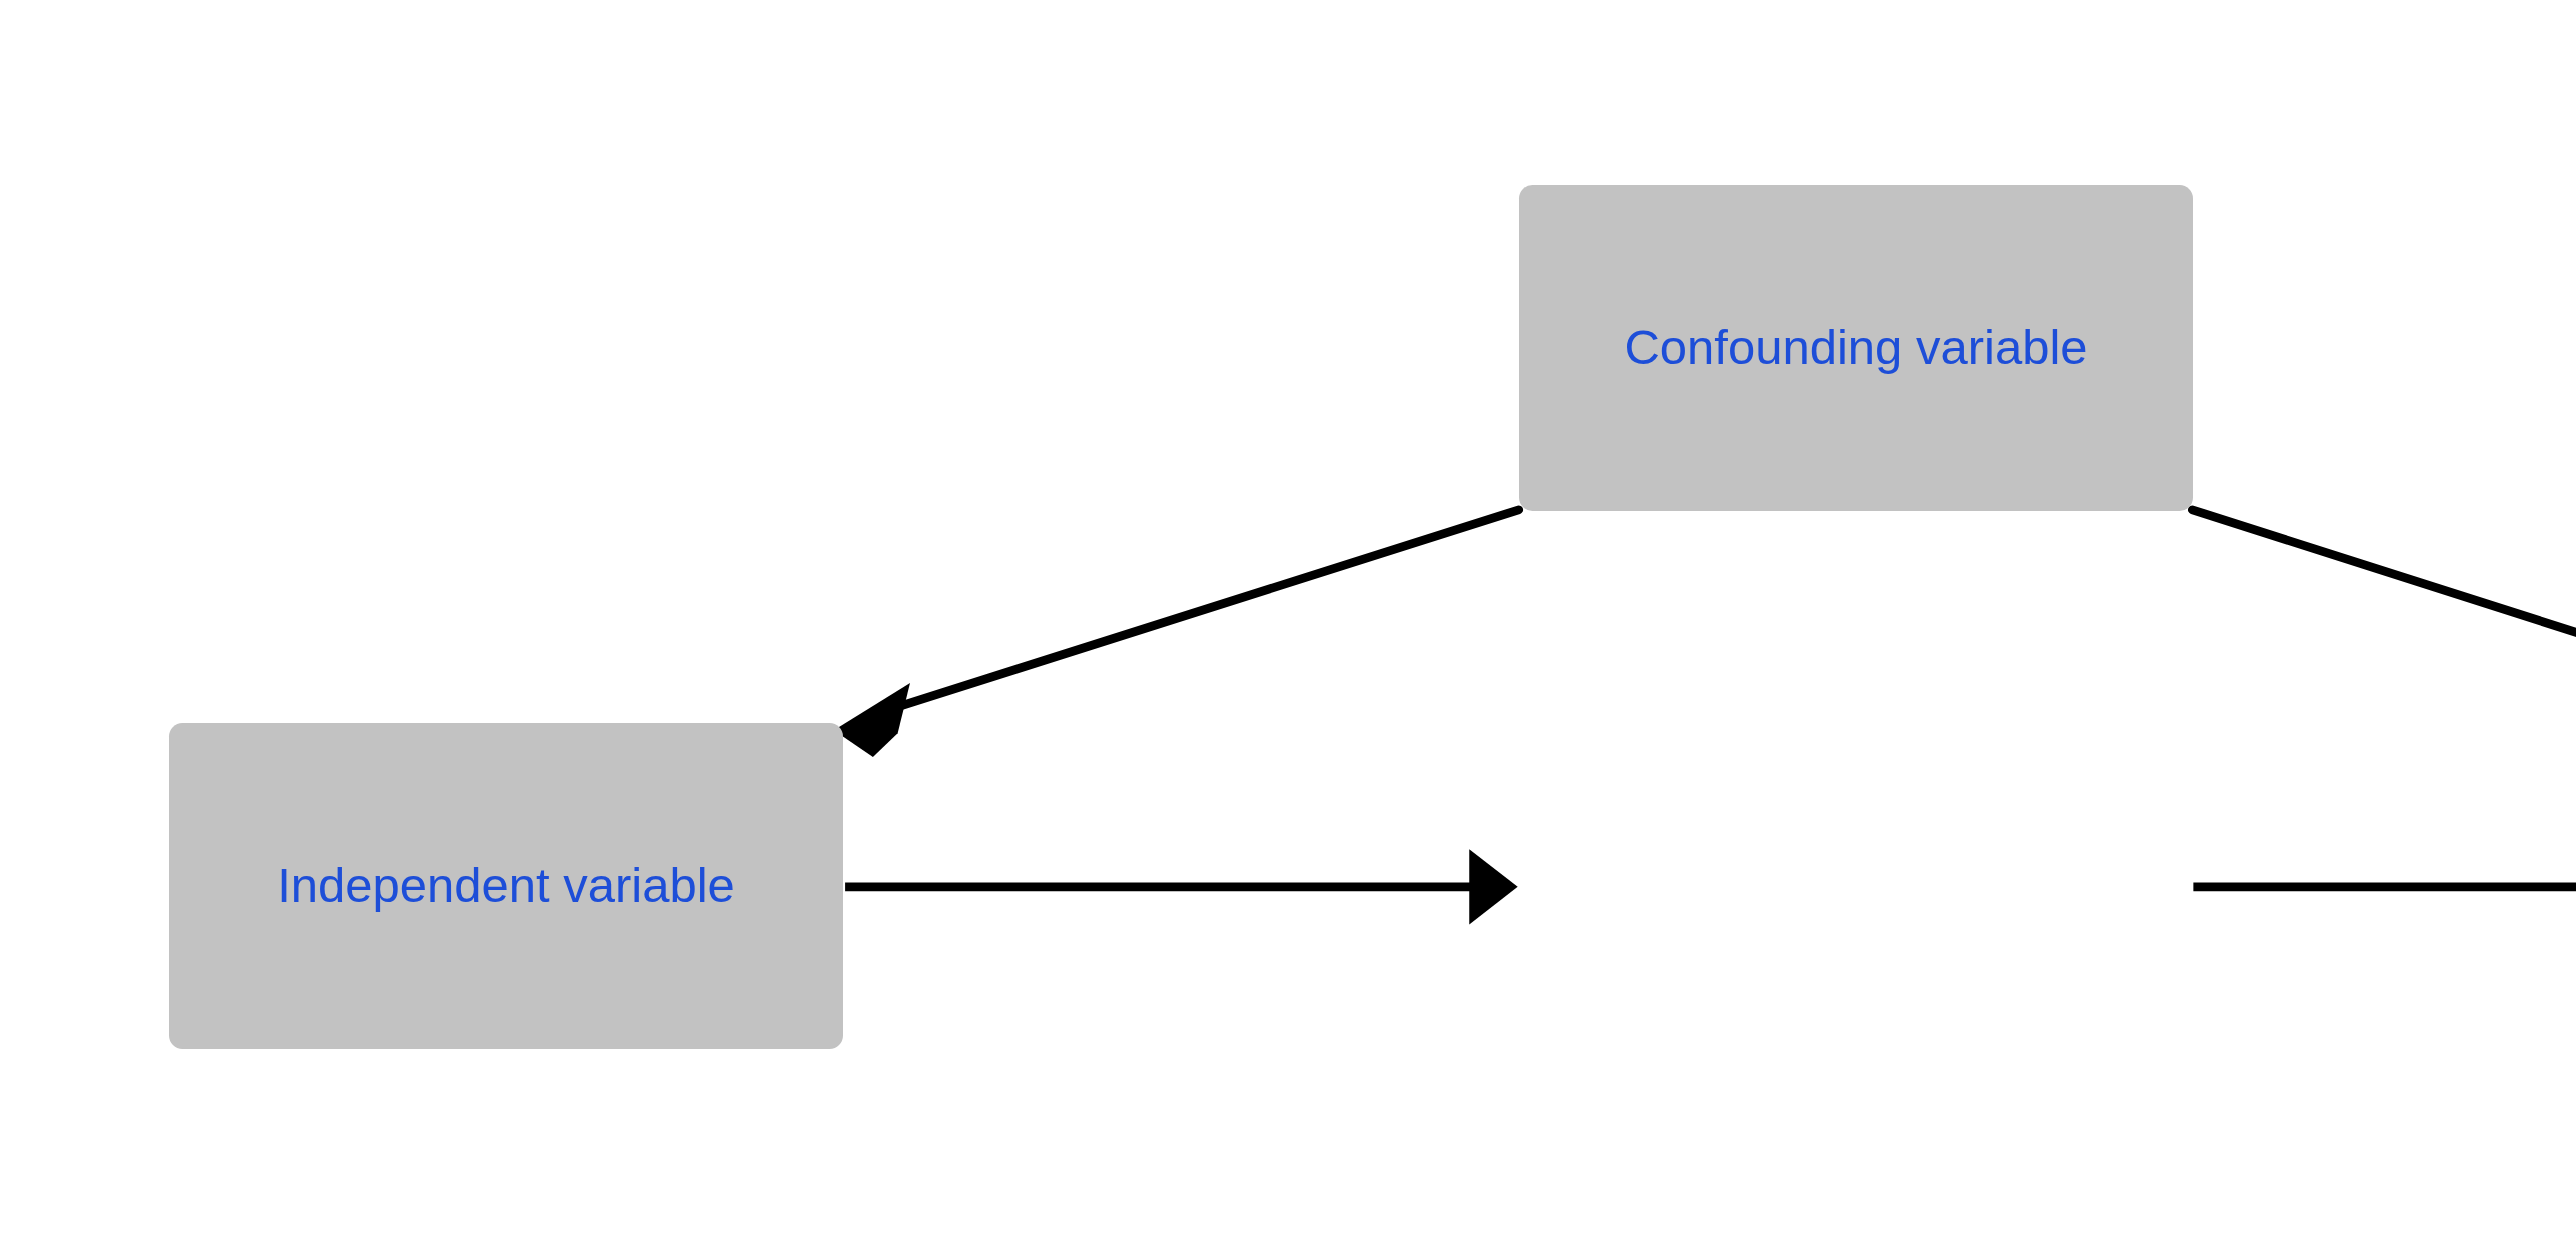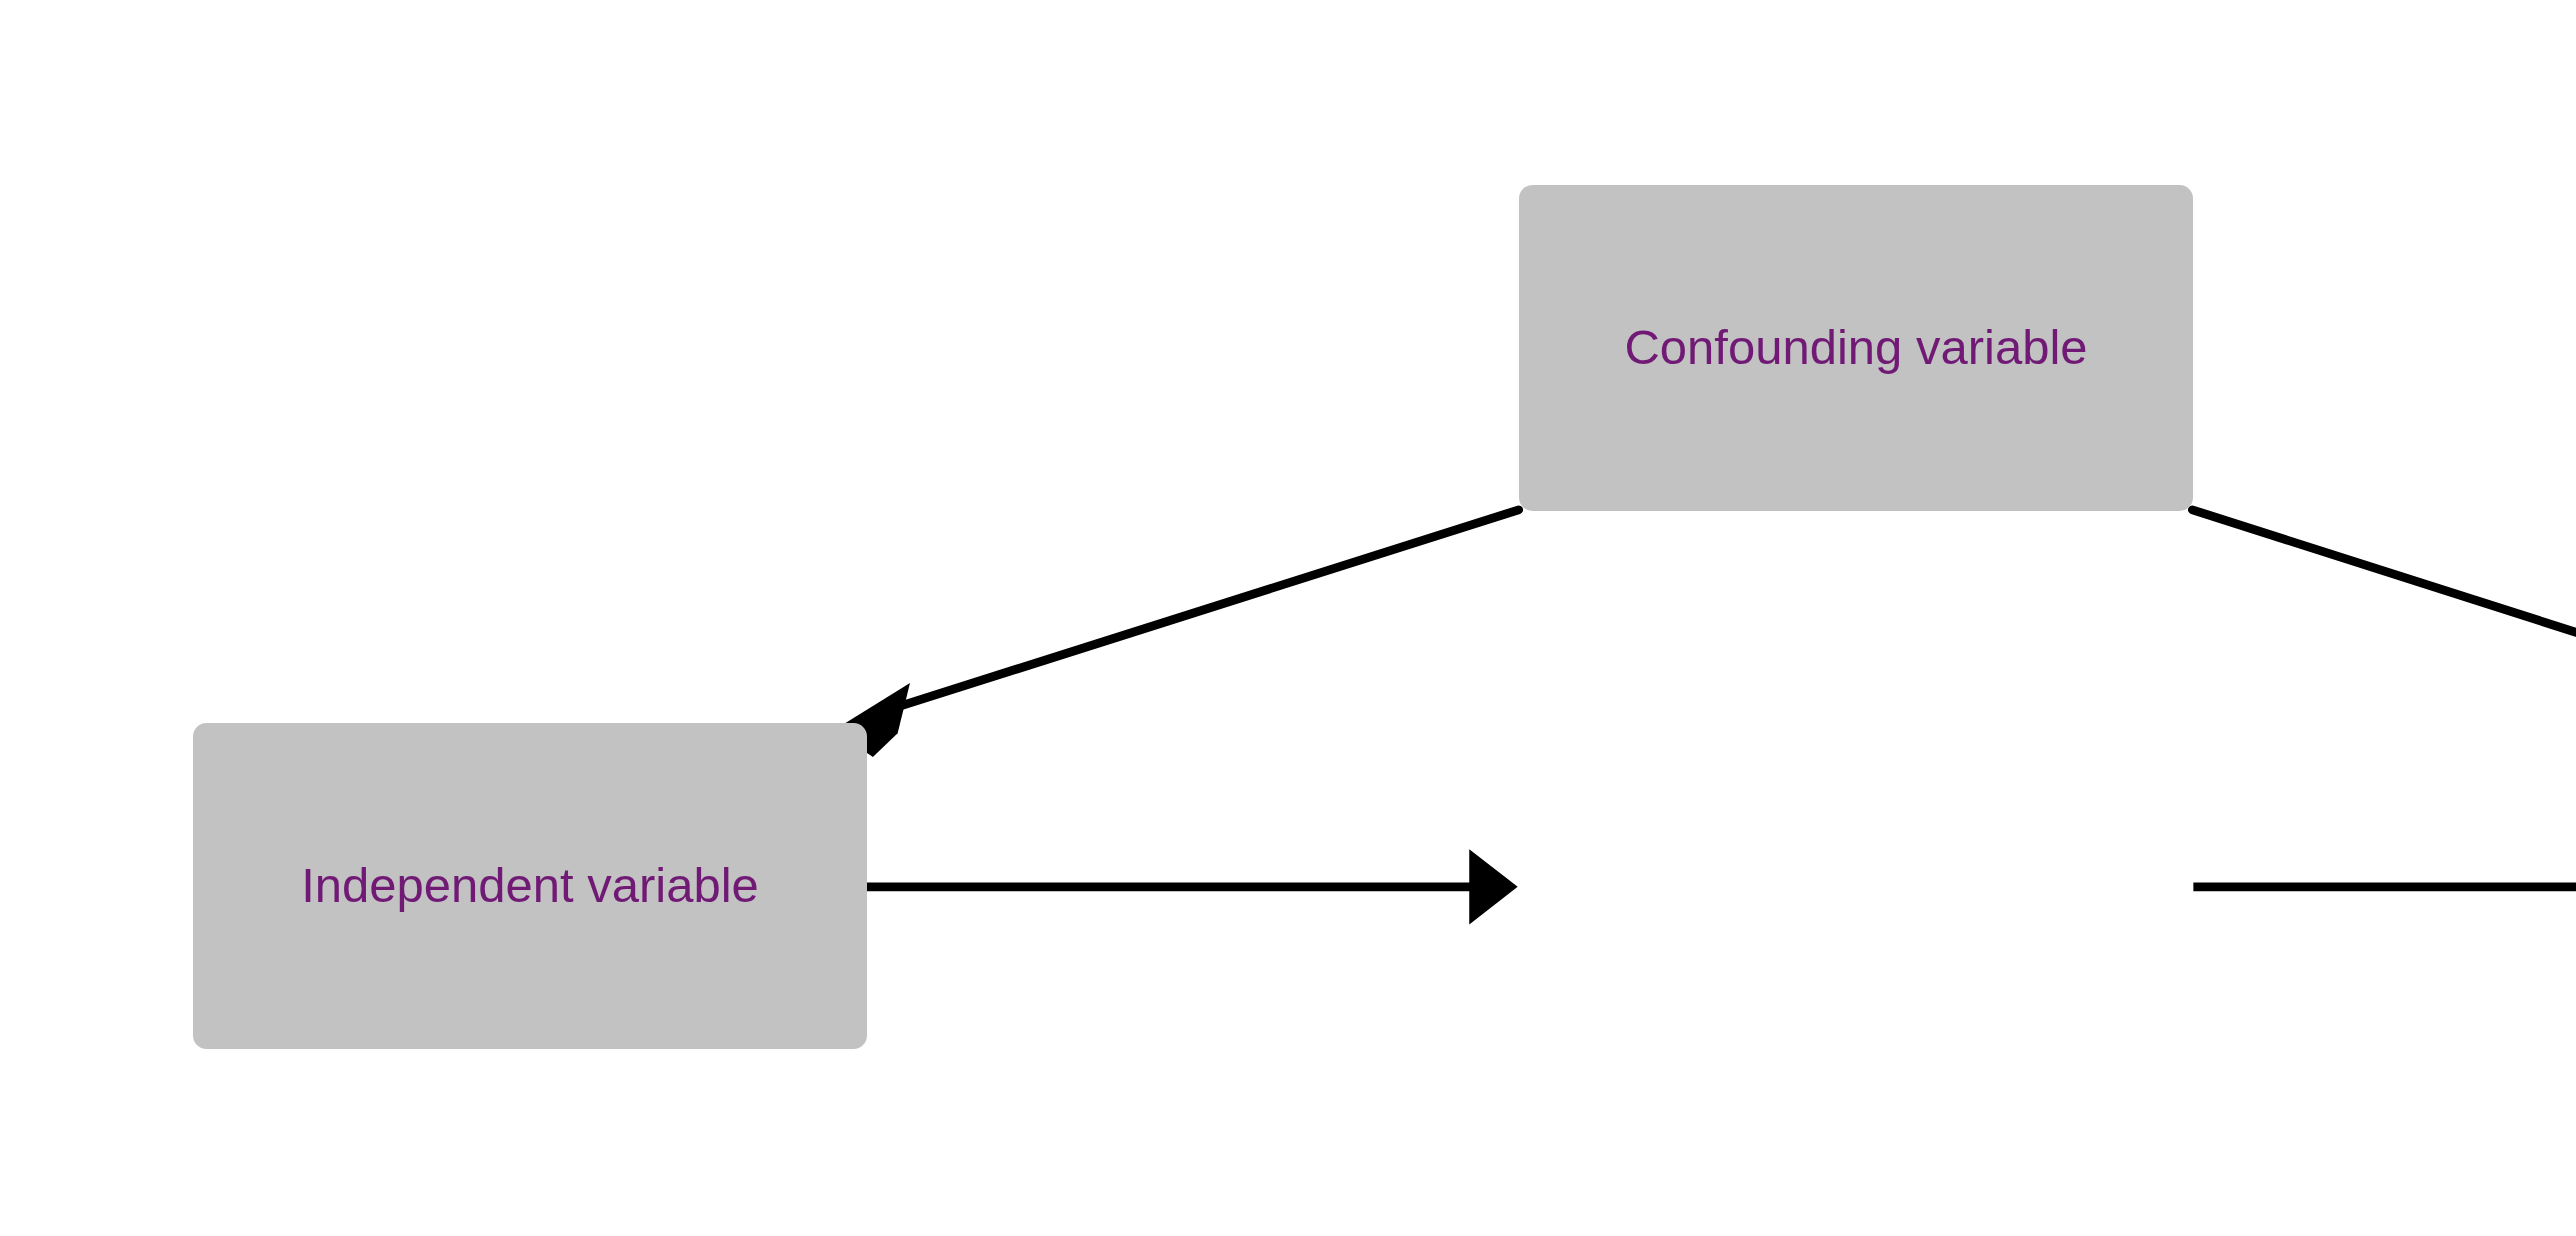--- a/index.html
+++ b/index.html
@@ -35,21 +35,21 @@
     display: flex;
     align-items: center;
     justify-content: center;
     text-align: center;
   }
   .node-label {
     font-family: "Liberation Sans", sans-serif;
     font-size: 49px;
     font-weight: 400;
     line-height: 1.1;
-    color: #701a75;
+    color: #1d4ed8;
     letter-spacing: 0px;
     white-space: nowrap;
   }
   
   #node-confounding   { left: 1519px; top: 185px;  width: 674px; height: 326px; }
   #node-independent   { left: 169px;  top: 723px; width: 674px; height: 326px; }
   #node-causal        { left: 1519px; top: 723px; width: 674px; height: 326px; }
 </style>
 </head>
 <body>
@@ -76,19 +76,19 @@
     <g>
       <line x1="4258" y1="1722" x2="5478" y2="1722" stroke="#000000" stroke-width="17" stroke-linecap="butt"></line>
       <polygon points="5564,1722 5470,1649 5470,1795" fill="#000000"></polygon>
     </g>
   </svg>
 
   <div class="node" id="node-confounding" style="background-color: rgb(194, 194, 194);">
     <span class="node-label">Confounding variable</span>
   </div>
 
-  <div class="node" id="node-independent" style="background-color: rgb(194, 194, 194); margin-left: 24px;">
+  <div class="node" id="node-independent" style="background-color: rgb(194, 194, 194);">
     <span class="node-label">Independent variable</span>
   </div>
 
 
 </div>
 
 
 </body></html>

